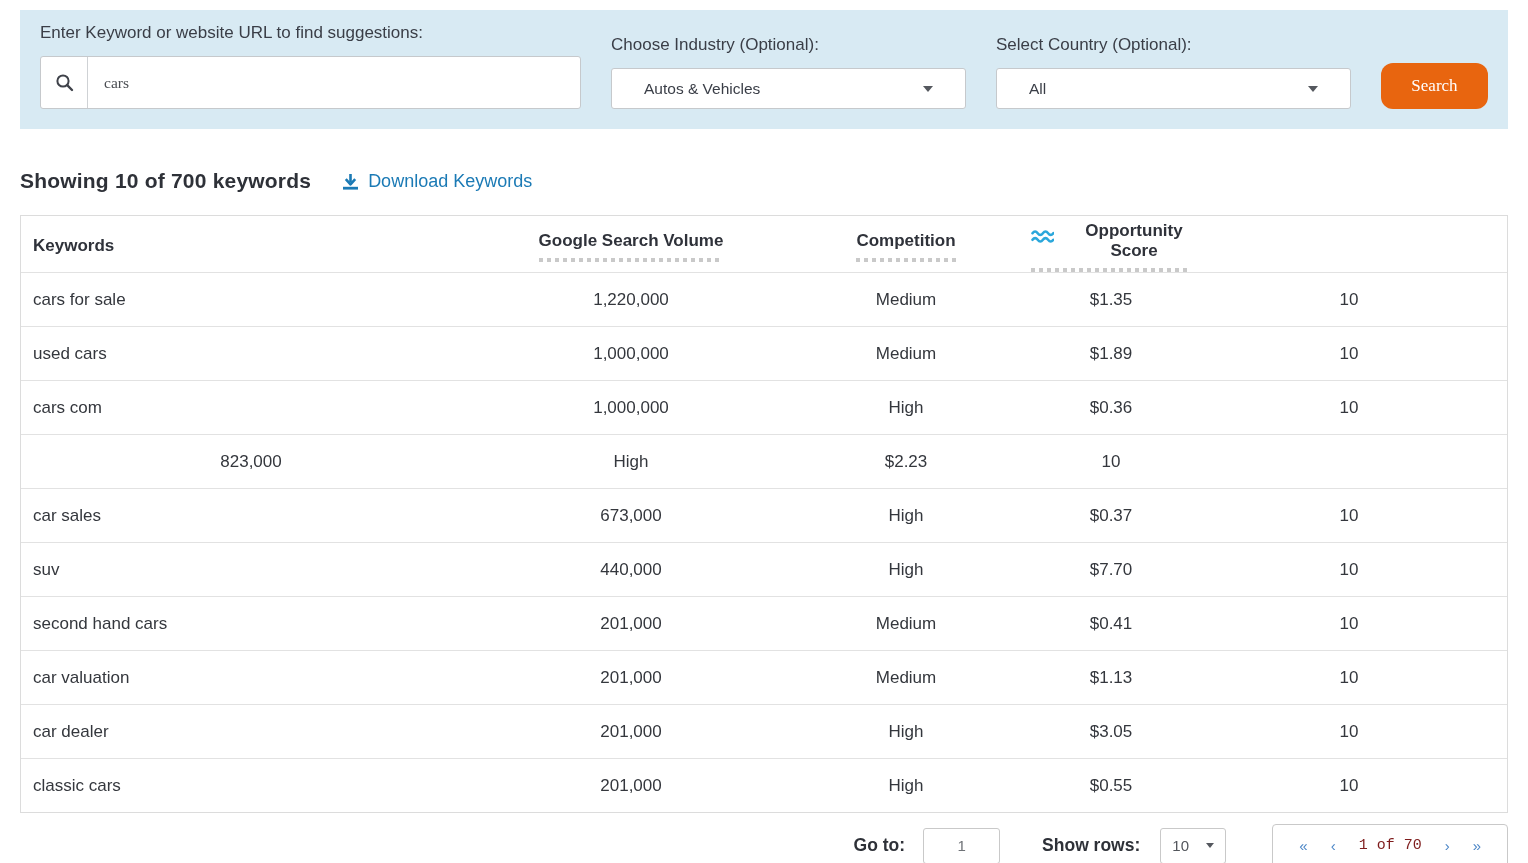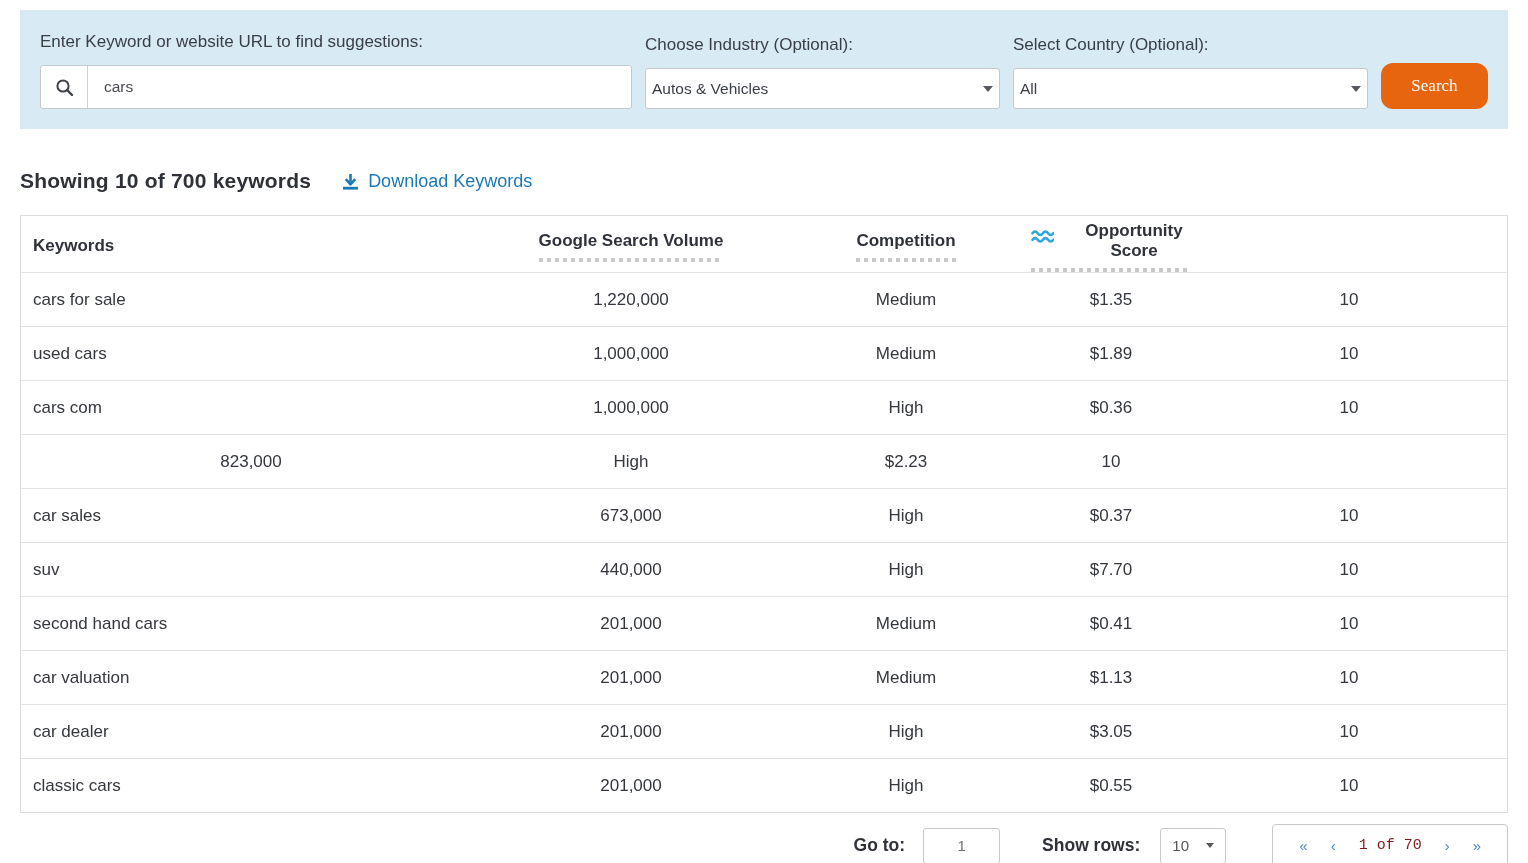--- a/index.html
+++ b/index.html
@@ -10,38 +10,39 @@
     color: #34373d;
   }
 
   
   .search-panel {
     margin: 10px 20px 0 20px;
     background: #d8eaf3;
     padding: 18px 20px 20px 20px;
     display: flex;
     align-items: flex-end;
-    gap: 13px;
+    gap: 30px;
     height: 119px;
   }
   .field { display: flex; flex-direction: column; }
   .field-label {
     font-size: 17px;
     color: #3a3e47;
     margin-bottom: 13px;
     white-space: nowrap;
   }
   .keyword-field { flex: 1 1 auto; }
   .search-group {
     display: flex;
     align-items: stretch;
     background: #ffffff;
     border: 1px solid #c6c9cc;
     border-radius: 3px;
-    height: 44px;
+    height: 53px;
+    font-family: Liberation Serif, serif;
   }
   .search-icon-box {
     width: 47px;
     display: flex; align-items: center; justify-content: center;
     border-right: 1px solid #cfd2d5;
   }
   .search-group input {
     flex: 1;
     border: none; outline: none;
     font-family: inherit;
@@ -50,21 +51,21 @@
     padding: 0 16px;
     background: transparent;
   }
   .industry-field .select-box, .country-field .select-box { width: 355px; }
   .select-box {
     height: 41px;
     background: #ffffff;
     border: 1px solid #c6c9cc;
     border-radius: 3px;
     display: flex; align-items: center; justify-content: space-between;
-    padding: 0 6px;
+    padding: 0 32px;
     font-size: 15.5px;
     color: #3a3e47;
     cursor: pointer;
   }
   .caret {
     width: 0; height: 0;
     border-left: 5px solid transparent;
     border-right: 5px solid transparent;
     border-top: 6px solid #55585e;
   }

